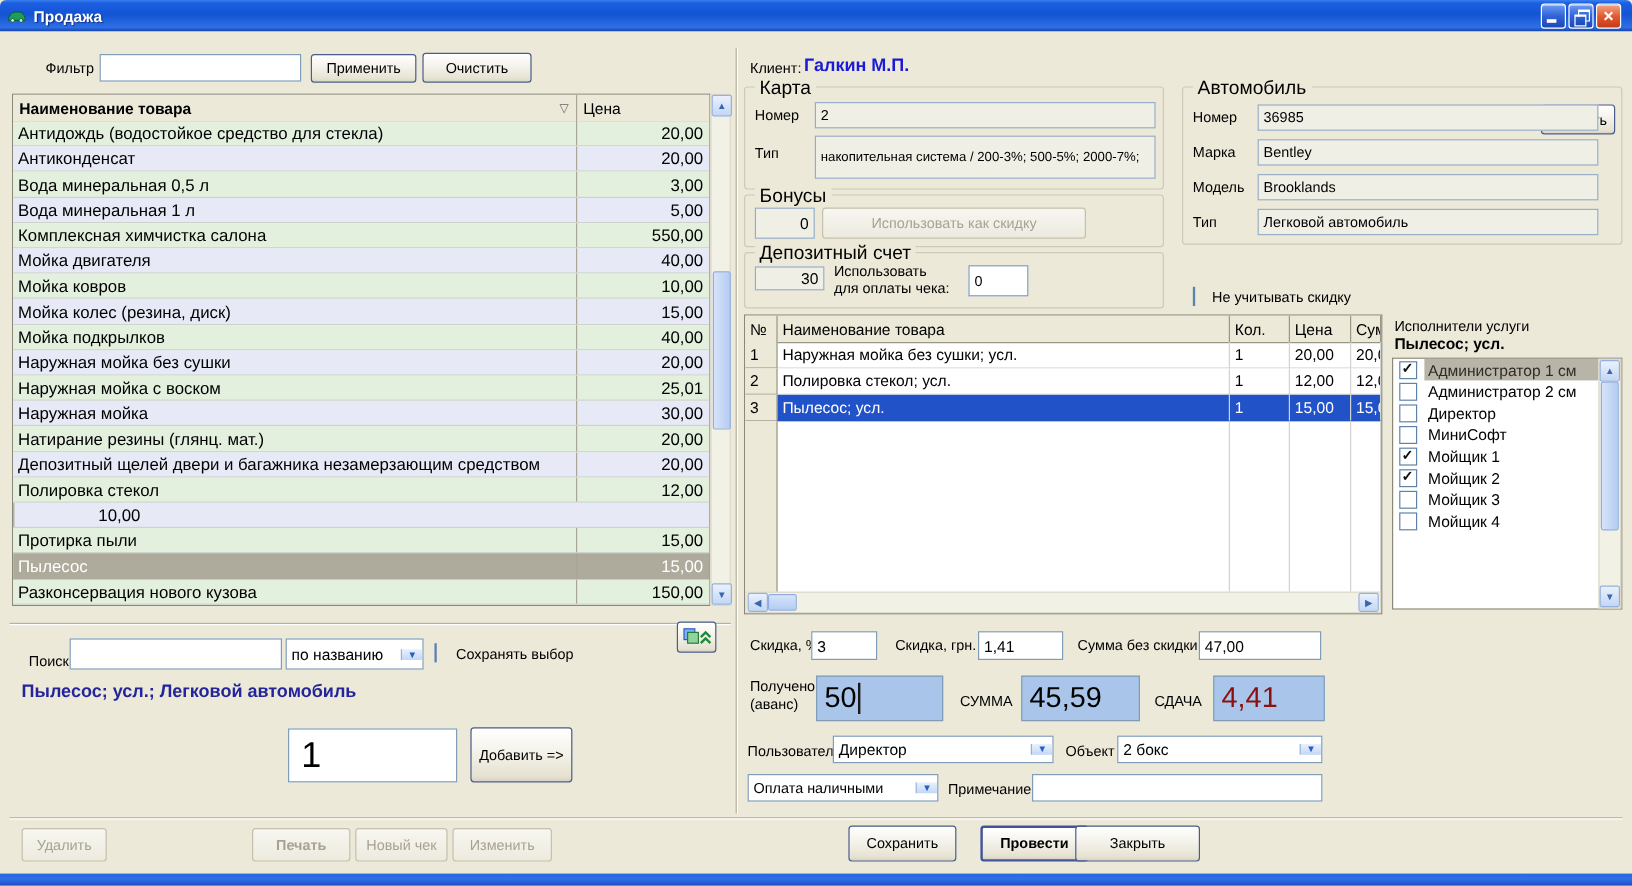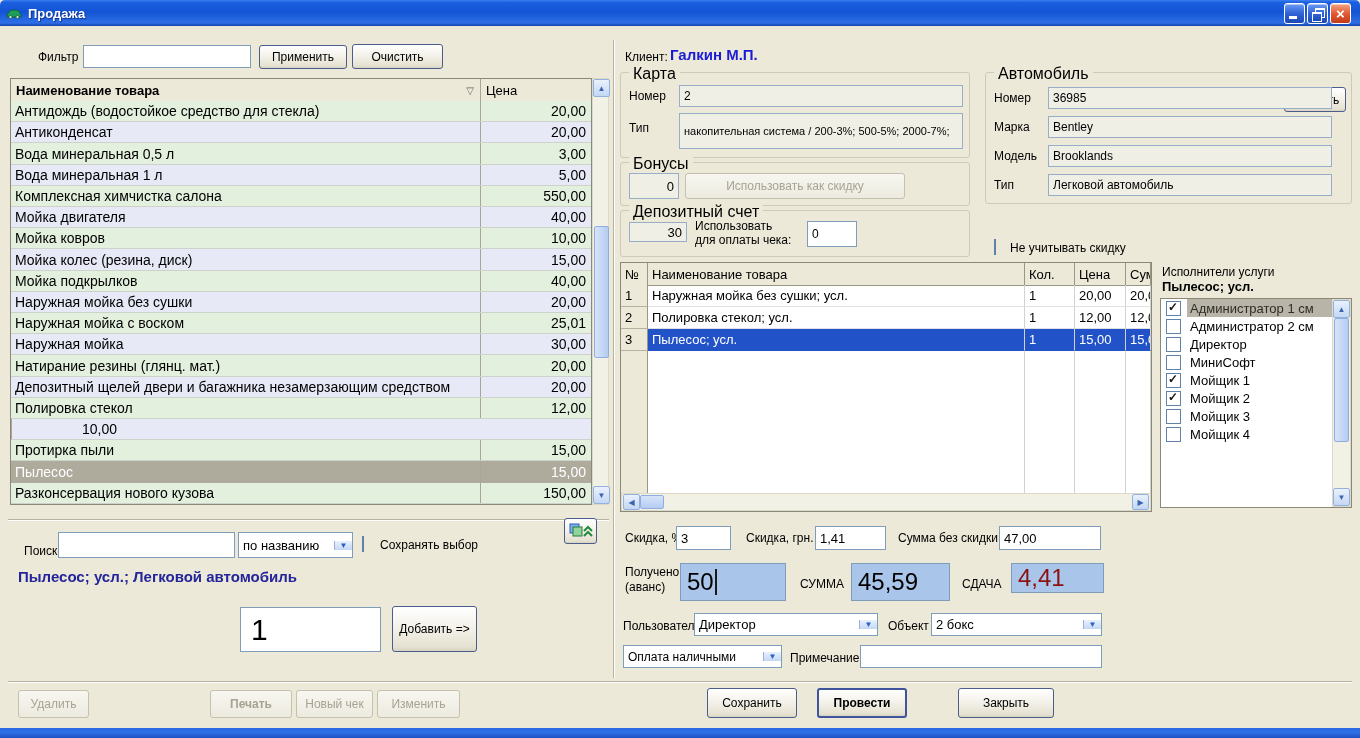--- a/index.html
+++ b/index.html
@@ -410,21 +410,21 @@
   
   <span class="abs lbl" style="left:625px;top:565px;">Получено</span>
   <span class="abs lbl" style="left:625px;top:580px;">(аванс)</span>
   <div class="abs bluefield" style="left:680px;top:563px;width:106px;height:38px;">
     <span>50</span>
       <span class="caret"></span>
   </div>
   <span class="abs lbl" style="left:800px;top:577px;">СУММА</span>
   <div class="abs bluefield" style="left:851px;top:563px;width:99px;height:38px;color:#000000;">45,59</div>
   <span class="abs lbl" style="left:962px;top:577px;">СДАЧА</span>
-  <div class="abs bluefield" style="left:1011px;top:563px;width:93px;height:30px;color:#8b1111;">4,41</div>
+  <div class="abs bluefield" style="left:1011px;top:563px;width:93px;height:38px;color:#8b1111;">4,41</div>
 
   
   <span class="abs lbl" style="left:623px;top:619px;">Пользователь</span>
   <div class="abs combo" style="left:694px;top:613px;width:184px;height:23px;">
     <span class="cval">Директор</span>
     <span class="carr">▼</span>
   </div>
   <span class="abs lbl" style="left:888px;top:619px;">Объект</span>
   <div class="abs combo" style="left:931px;top:613px;width:171px;height:23px;">
     <span class="cval">2 бокс</span>
@@ -435,16 +435,16 @@
     <span class="carr">▼</span>
   </div>
   <span class="abs lbl" style="left:790px;top:651px;">Примечание</span>
   <div class="abs tb" style="left:860px;top:645px;width:242px;height:23px;"></div>
 
   <div class="abs groove" style="left:8px;top:681px;width:1344px;"></div>
 
   
   <div class="abs btn" style="left:707px;top:688px;width:90px;height:30px;">Сохранить</div>
   <div class="abs btn bold default" style="left:817px;top:688px;width:90px;height:30px;">Провести</div>
-  <div class="abs btn" style="left:958px;top:688px;width:96px;height:30px;">Закрыть</div>
+  <div class="abs btn" style="left:896px;top:688px;width:104px;height:30px;">Закрыть</div>
 
   <div class="abs bottomstrip"></div>
 </div>
 
 </body></html>

